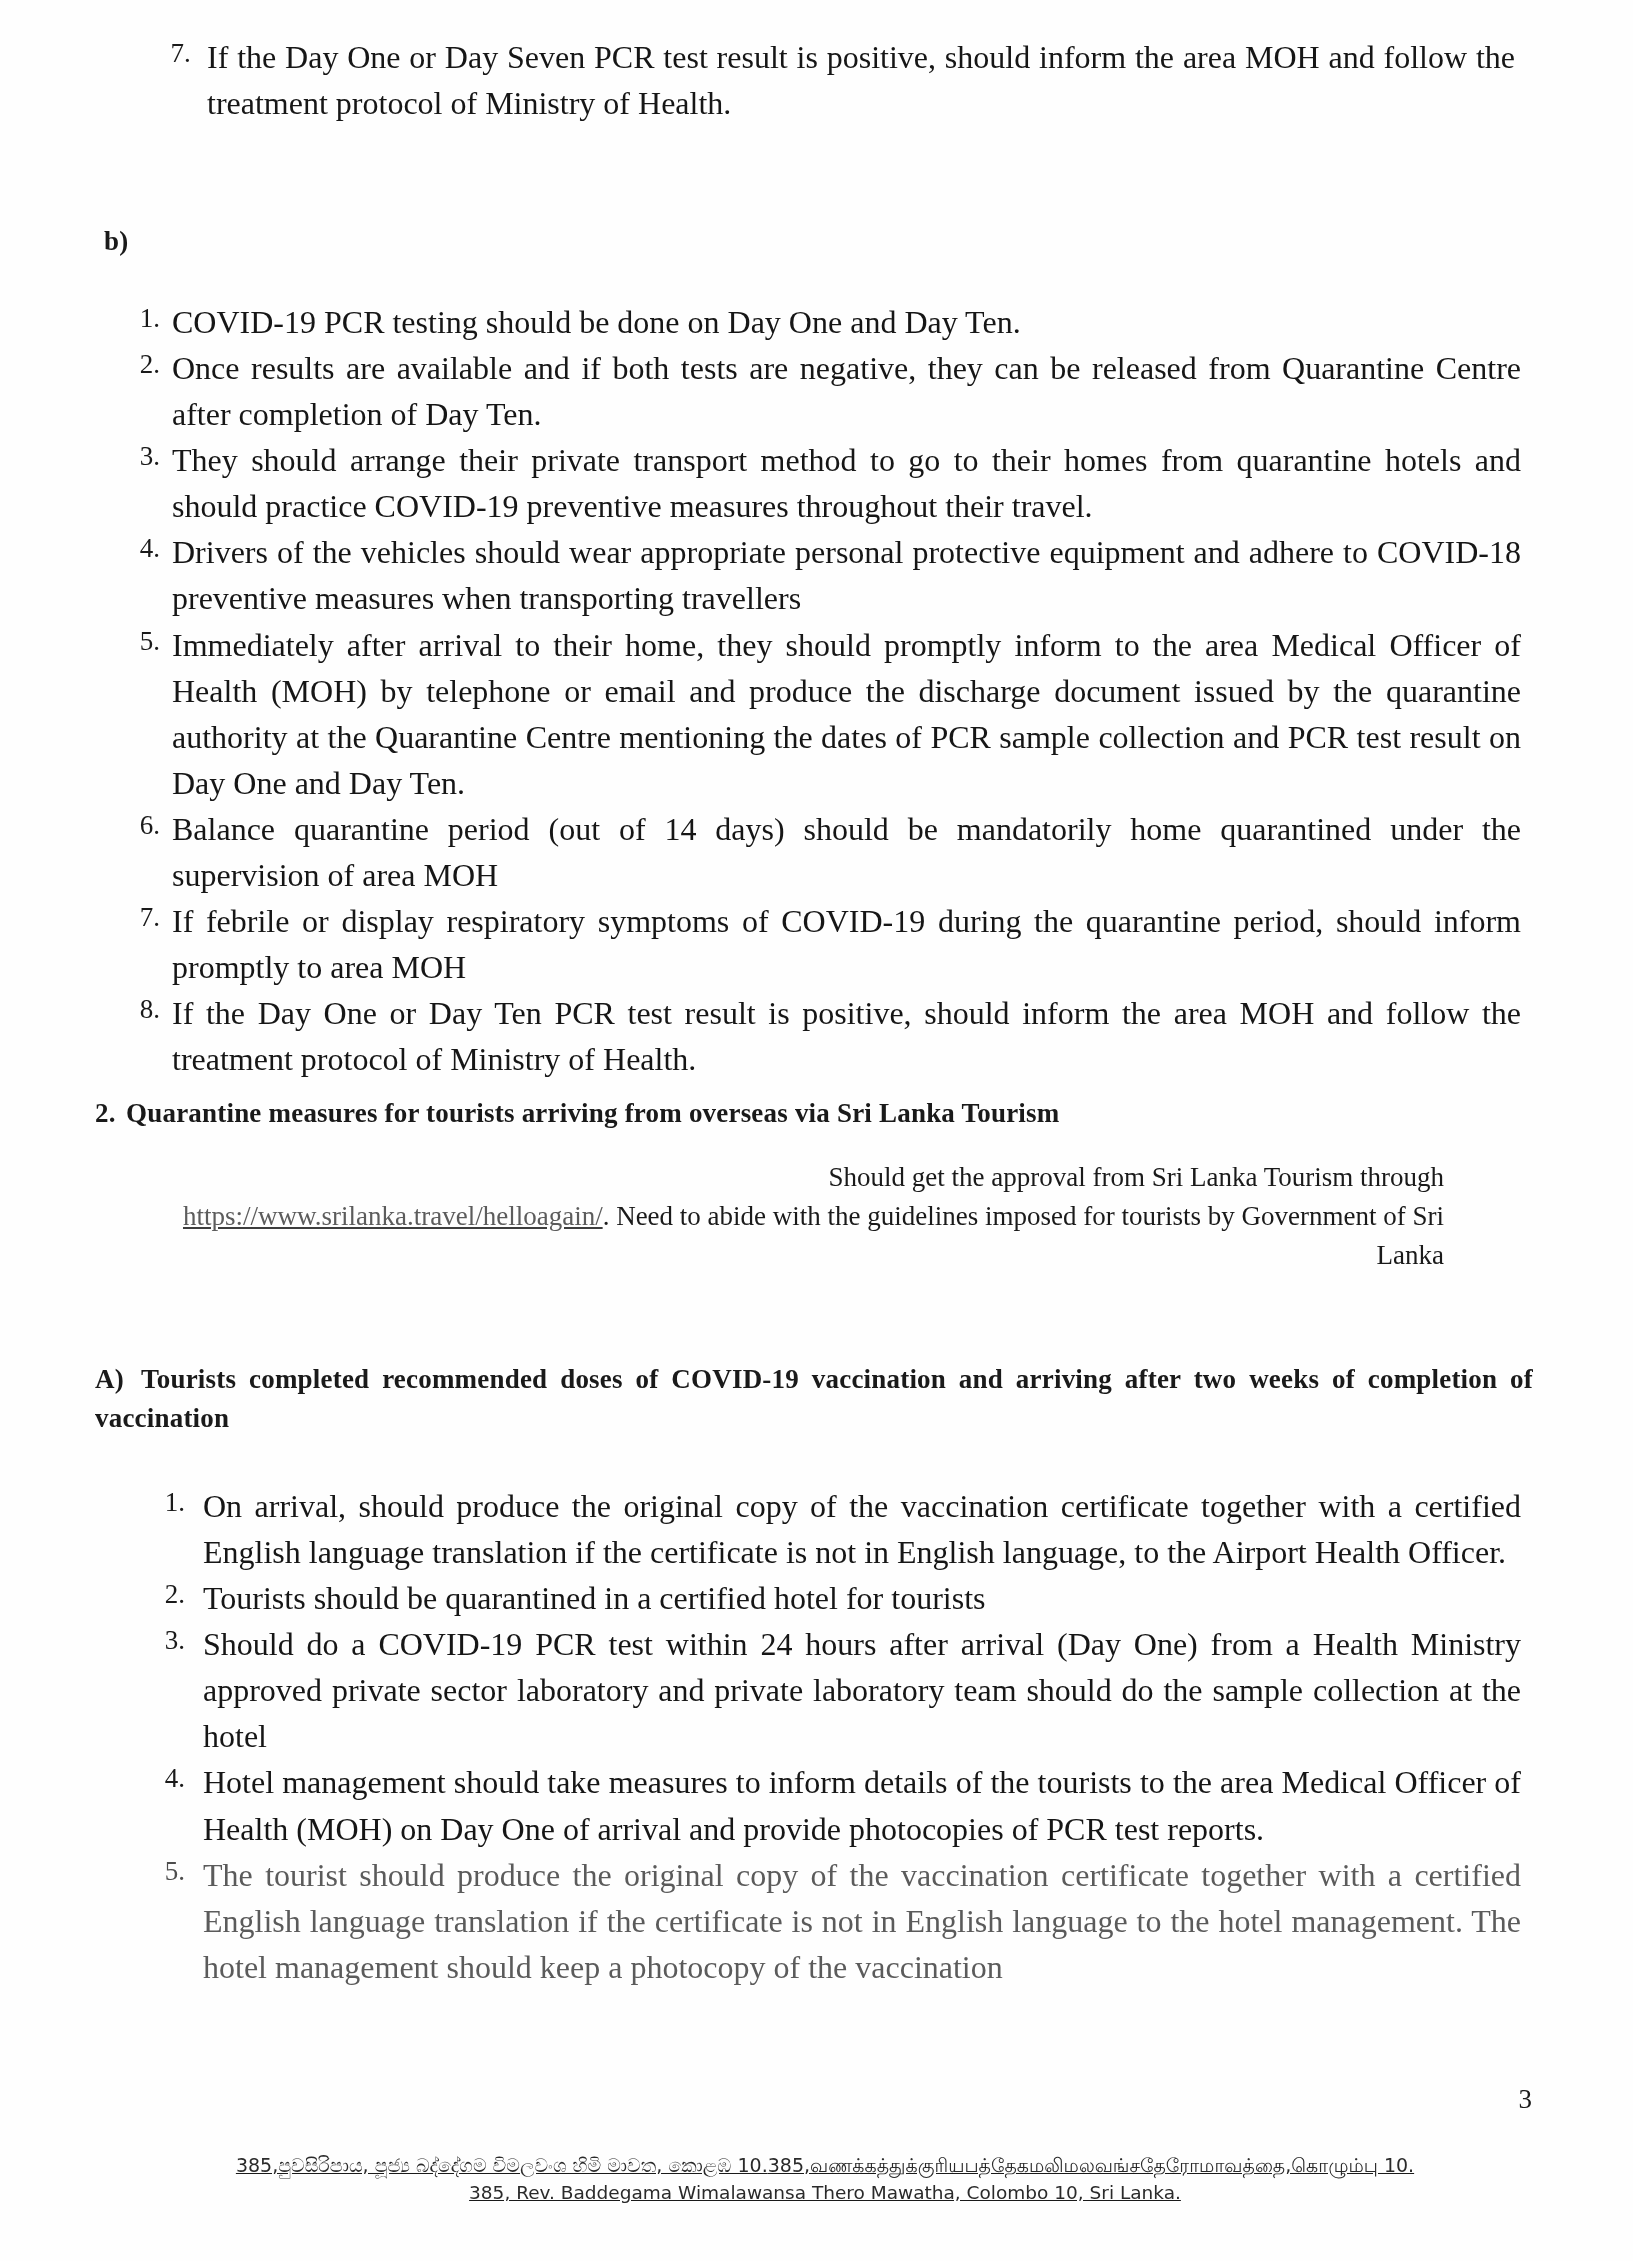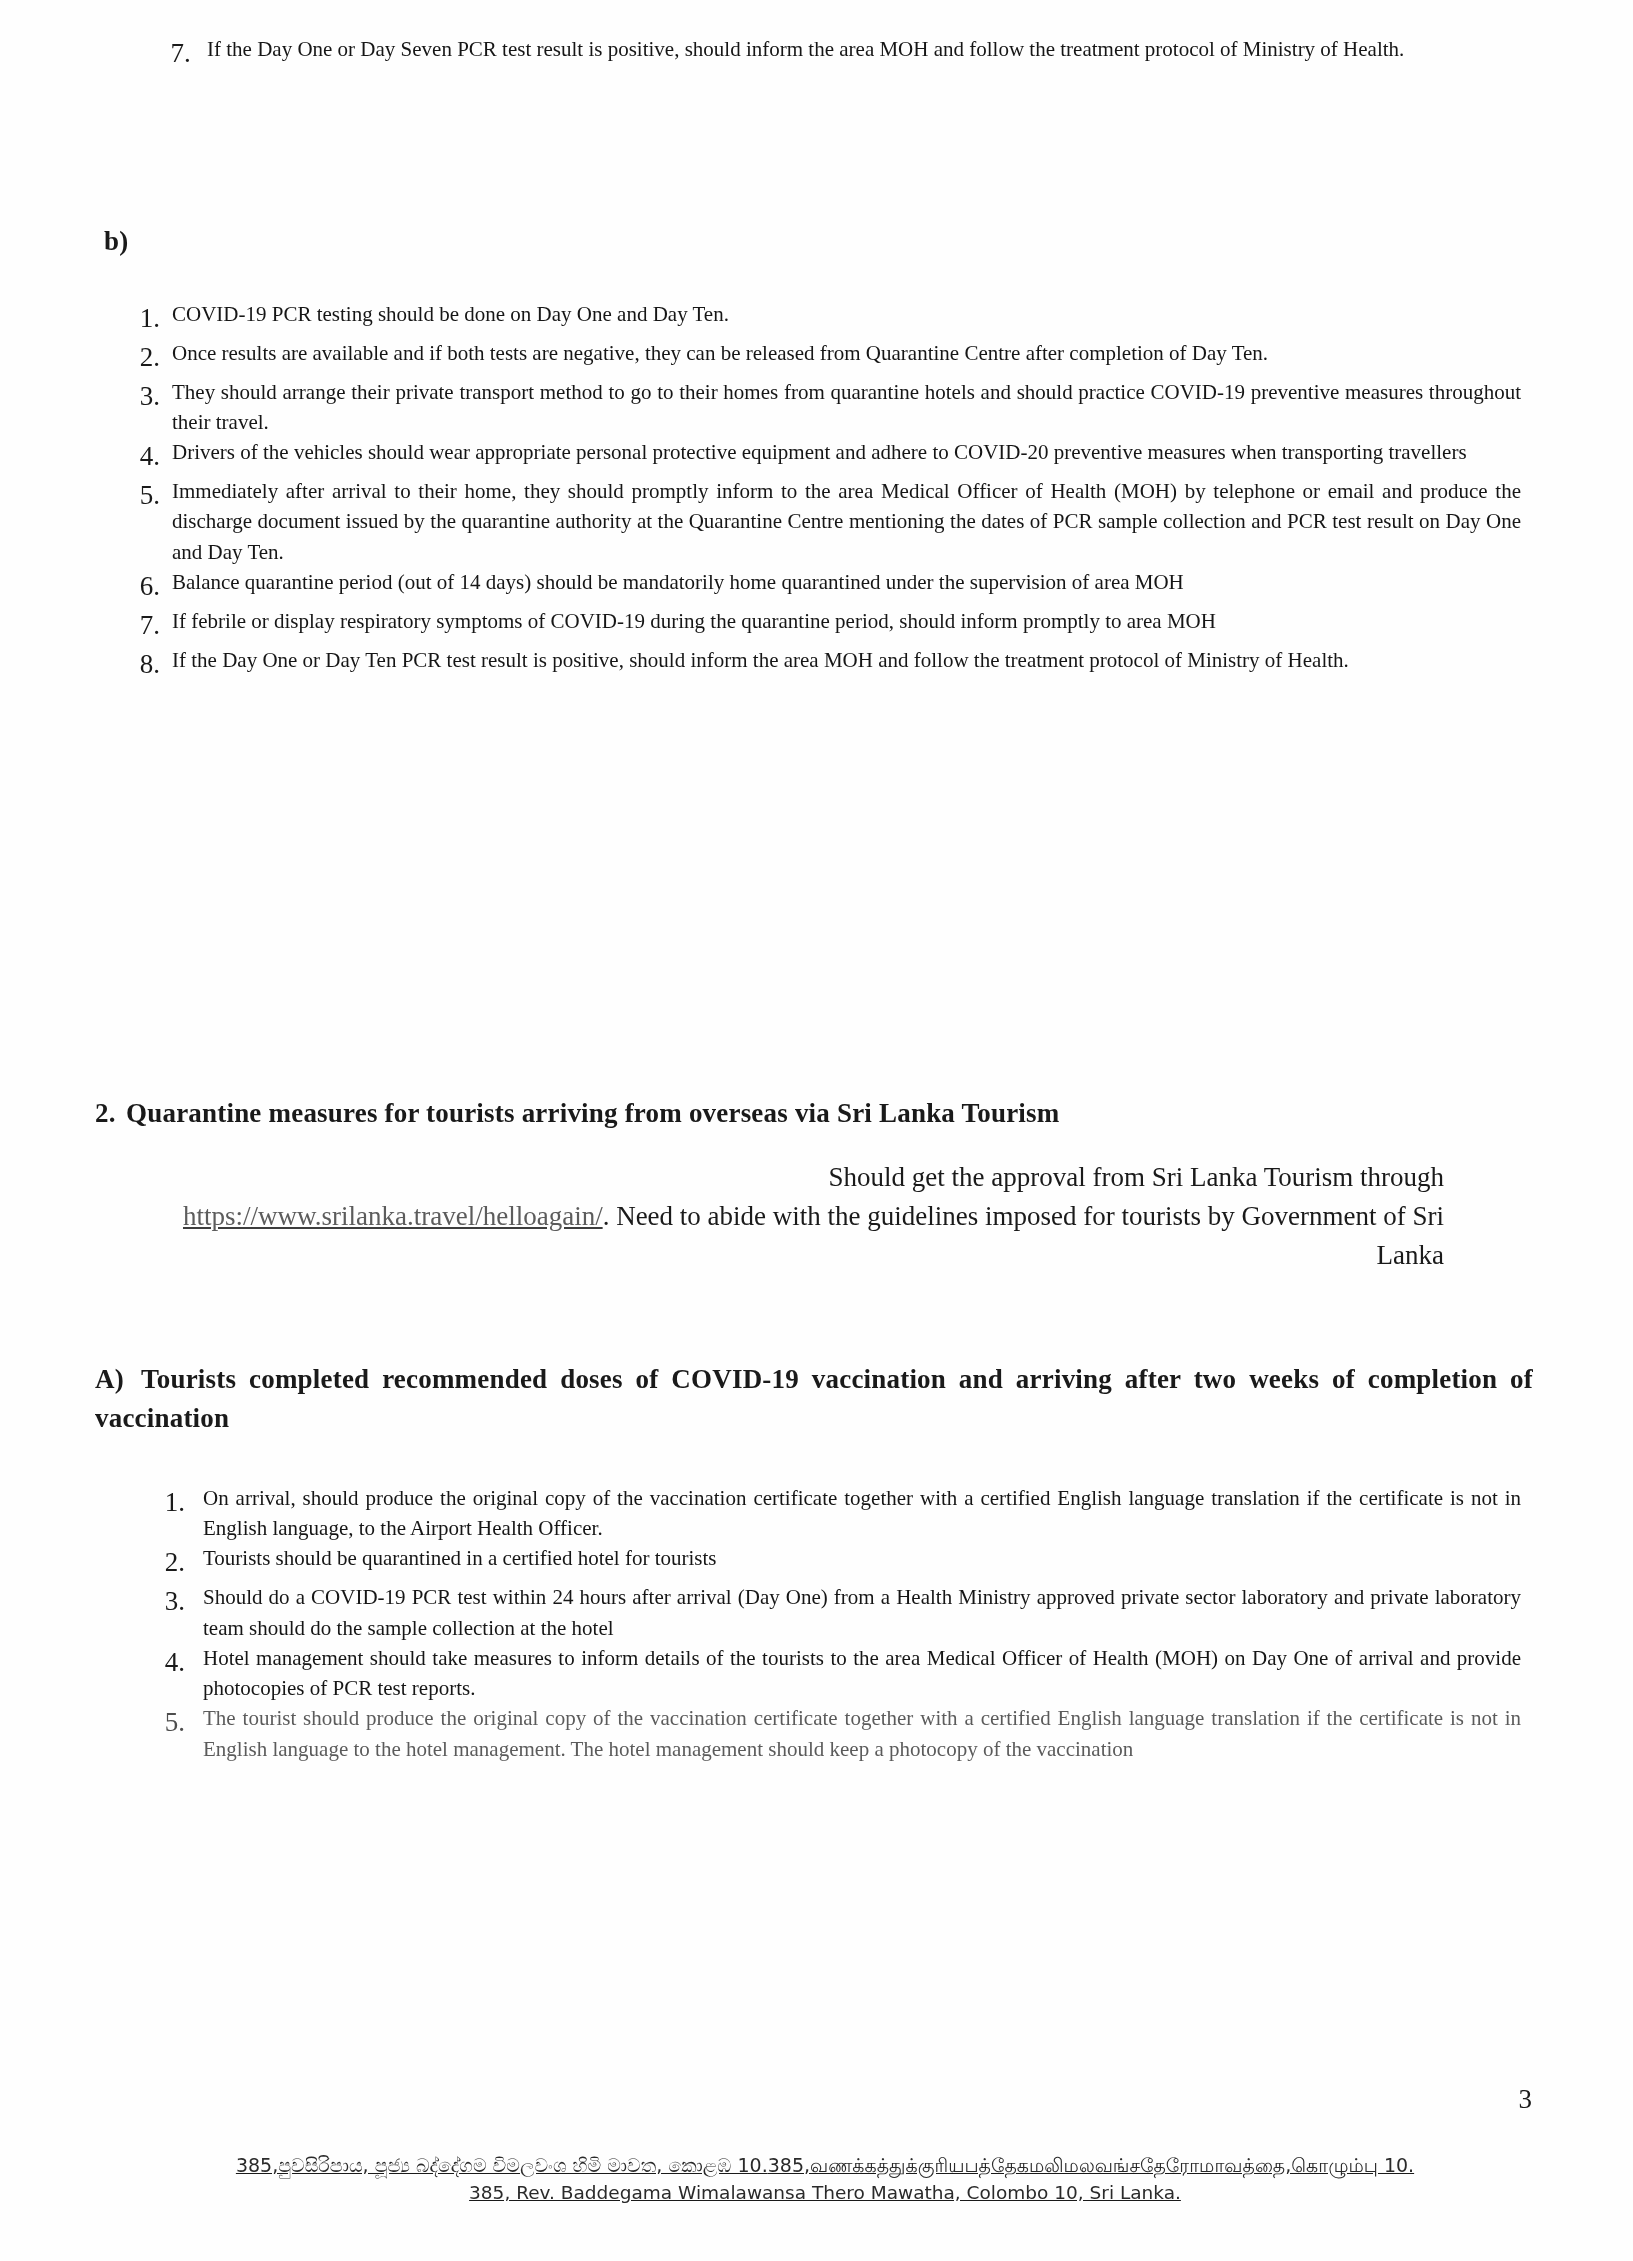--- a/index.html
+++ b/index.html
@@ -23,21 +23,21 @@
   }
   .content {
     position: absolute;
     left: 0;
     top: 0;
     width: 1634px;
   }
 
   
   .para {
-    font-size: 21px;
+    font-size: 32px;
     line-height: 1.44;
     text-align: justify;
     text-justify: inter-word;
     color: #161616;
   }
   .bold { font-weight: normal; margin-top: 48px; }
 
   
   .top-item {
     position: absolute;
@@ -232,21 +232,21 @@
         <div class="body para">Once results are available and if both tests are negative, they can be released from Quarantine Centre after completion of Day Ten.</div>
       </div>
 
       <div class="li">
         <div class="marker">3.</div>
         <div class="body para">They should arrange their private transport method to go to their homes from quarantine hotels and should practice COVID-19 preventive measures throughout their travel.</div>
       </div>
 
       <div class="li">
         <div class="marker">4.</div>
-        <div class="body para">Drivers of the vehicles should wear appropriate personal protective equipment and adhere to COVID-20 preventive measures when transporting travellers</div>
+        <div class="body para">Drivers of the vehicles should wear appropriate personal protective equipment and adhere to COVID-18 preventive measures when transporting travellers</div>
       </div>
 
       <div class="li">
         <div class="marker">5.</div>
         <div class="body para">Immediately after arrival to their home, they should promptly inform to the area Medical Officer of Health (MOH) by telephone or email and produce the discharge document issued by the quarantine authority at the Quarantine Centre mentioning the dates of PCR sample collection and PCR test result on Day One and Day Ten.</div>
       </div>
 
       <div class="li">
         <div class="marker">6.</div>
         <div class="body para">Balance quarantine period (out of 14 days) should be mandatorily home quarantined under the supervision of area MOH</div>

